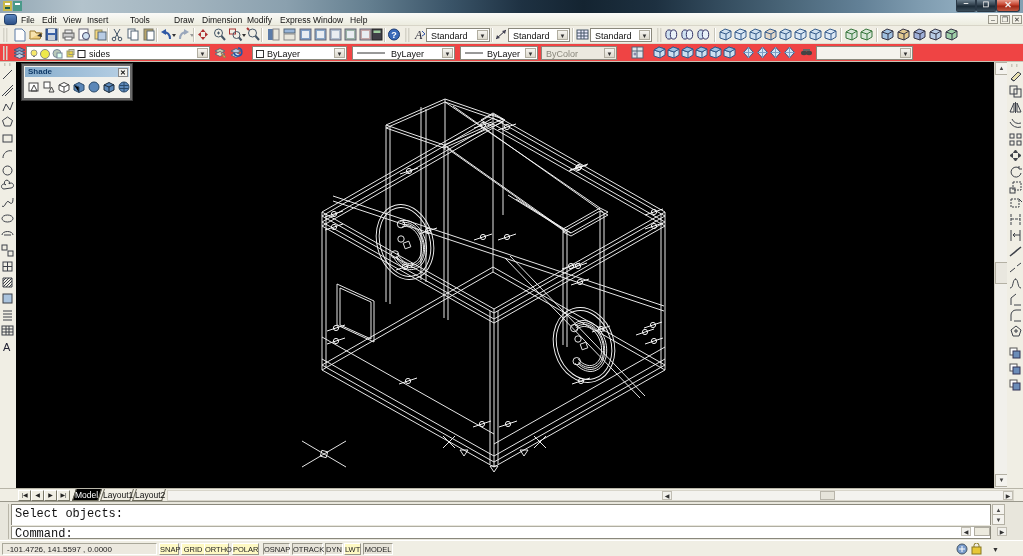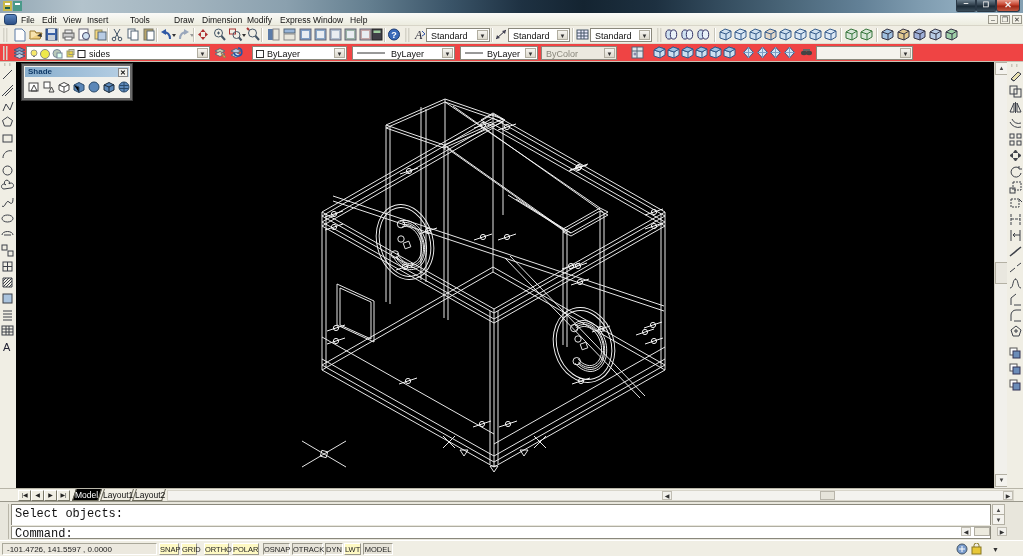--- a/index.html
+++ b/index.html
@@ -733,21 +733,21 @@
     </div>
  <div id="cmdhs">
       <div class="hb" style="left:0;">◀</div>
       <div style="position:absolute;left:13px;top:0;width:16px;height:9px;background:#eceade;border:1px solid #b0ada2;"></div>
       <div class="hb" style="left:36px;">▶</div>
     </div>
 </div>
 <div class="abs" id="status">
  <div id="coords">-101.4726, 141.5597 , 0.0000</div>
  <div class="stbtn up" style="left:159px;width:20px;">SNAP</div>
-    <div class="stbtn up" style="left:181px;width:16px;">GRID</div>
+    <div class="stbtn up" style="left:181px;width:24px;">GRID</div>
     <div class="stbtn up" style="left:204px;width:25px;">ORTHO</div>
     <div class="stbtn up" style="left:232px;width:27px;">POLAR</div>
     <div class="stbtn dn" style="left:263px;width:27px;">OSNAP</div>
     <div class="stbtn dn" style="left:292px;width:31px;">OTRACK</div>
     <div class="stbtn dn" style="left:325px;width:18px;">DYN</div>
     <div class="stbtn up" style="left:344px;width:17px;">LWT</div>
     <div class="stbtn dn" style="left:363px;width:30px;">MODEL</div>
  <svg class="abs" style="left:956px;top:2px" width="32" height="13">
       <circle cx="6" cy="6" r="5" fill="#7a9ccc" stroke="#456"></circle>
       <path d="M3 6h6M6 3v6" stroke="#fff"></path>

